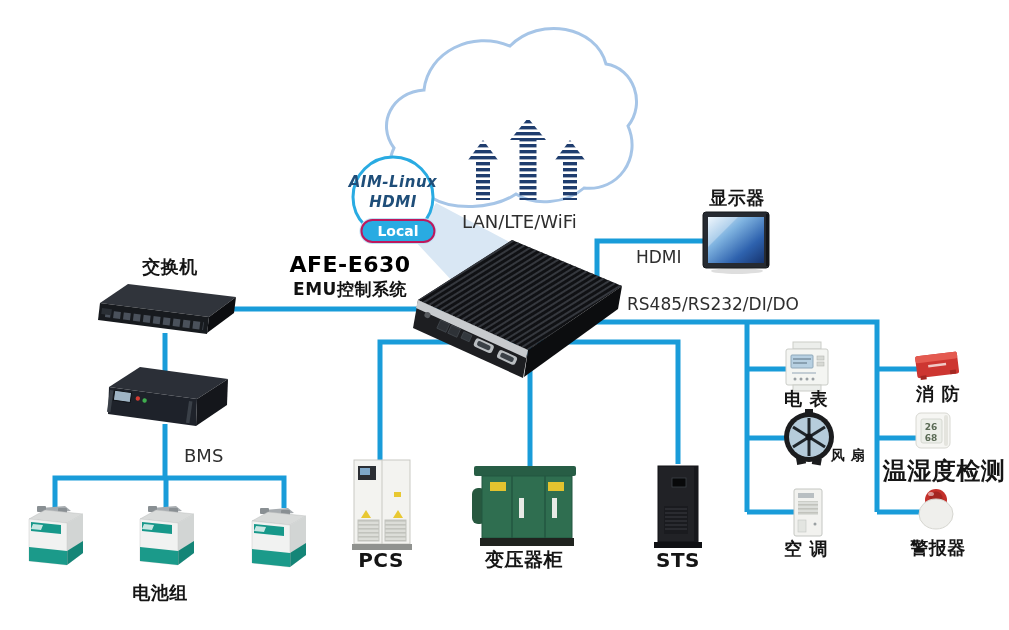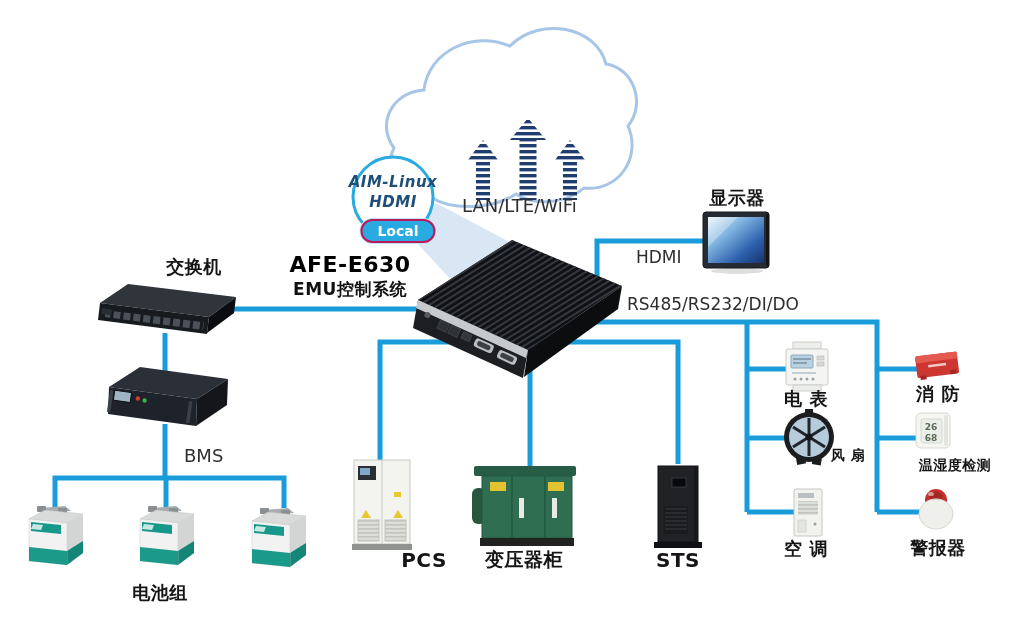--- a/index.html
+++ b/index.html
@@ -254,42 +254,42 @@
     </g>
 
     <g>
       <circle cx="936" cy="500" r="11" fill="#c4302b"></circle>
       <circle cx="936" cy="498" r="6.5" fill="#8f1f1c" opacity="0.6"></circle>
       <ellipse cx="931" cy="494" rx="3" ry="2" fill="#ffffff" opacity="0.5"></ellipse>
       <ellipse cx="936" cy="514" rx="17" ry="15" fill="#efefec" stroke="#d6d6d0"></ellipse>
     </g>
   </svg>
 
-  <div class="lbl-r" style="left:462px;top:196px;font-size:18px;text-align:right;">LAN/LTE/WiFi</div>
+  <div class="lbl-r" style="left:462px;top:212px;font-size:18px;text-align:right;">LAN/LTE/WiFi</div>
 
   <div class="navy-small lbl" style="left:393px;top:174px;">AIM-Linux</div>
   <div class="navy-small lbl" style="left:393px;top:194px;">HDMI</div>
   <div class="local-pill" style="left:398px;top:219px;">Local</div>
 
   <div class="lbl model-word" style="left:350px;top:253px;">AFE-E630</div>
   <div class="lbl model-sub" style="left:350px;top:280px;">EMU控制系统</div>
 
-  <div class="lbl" style="left:170px;top:257px;font-size:18px;margin-left:24px;">交换机</div>
+  <div class="lbl" style="left:170px;top:257px;font-size:18px;">交换机</div>
   <div class="lbl-r" style="left:184px;top:446px;font-size:18px;">BMS</div>
   <div class="lbl" style="left:160px;top:583px;font-size:18px;">电池组</div>
 
-  <div class="lbl" style="left:381px;top:549px;font-size:20px;margin-left:43px;">PCS</div>
+  <div class="lbl" style="left:381px;top:549px;font-size:20px;">PCS</div>
   <div class="lbl" style="left:524px;top:549px;font-size:19px;">变压器柜</div>
   <div class="lbl" style="left:678px;top:549px;font-size:20px;">STS</div>
 
   <div class="lbl" style="left:737px;top:188px;font-size:18px;">显示器</div>
   <div class="lbl-r" style="left:636px;top:248px;font-size:17px;">HDMI</div>
   <div class="lbl-r" style="left:627px;top:295px;font-size:17px;">RS485/RS232/DI/DO</div>
 
   <div class="lbl" style="left:806px;top:389px;font-size:18px;">电 表</div>
   <div class="lbl" style="left:808px;top:448px;font-size:14px;margin-left:40px;">风 扇</div>
   <div class="lbl" style="left:806px;top:539px;font-size:18px;">空 调</div>
 
   <div class="lbl" style="left:938px;top:384px;font-size:18px;">消 防</div>
-  <div class="lbl" style="left:944px;top:458px;font-size:14px;margin-left:11px;">温湿度检测</div>
+  <div class="lbl" style="left:944px;top:458px;font-size:24px;">温湿度检测</div>
   <div class="lbl" style="left:938px;top:538px;font-size:18px;">警报器</div>
 
 </div>
 
 </body></html>

